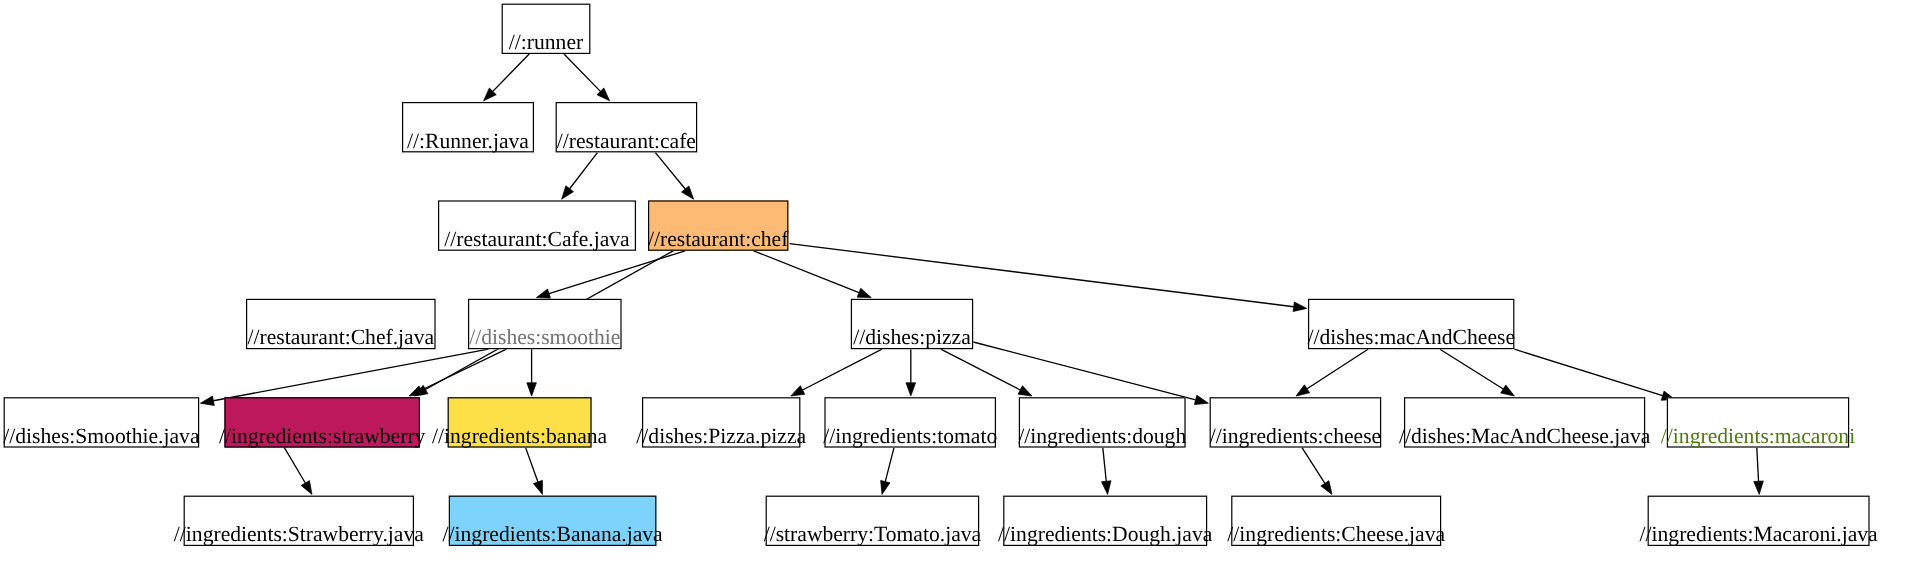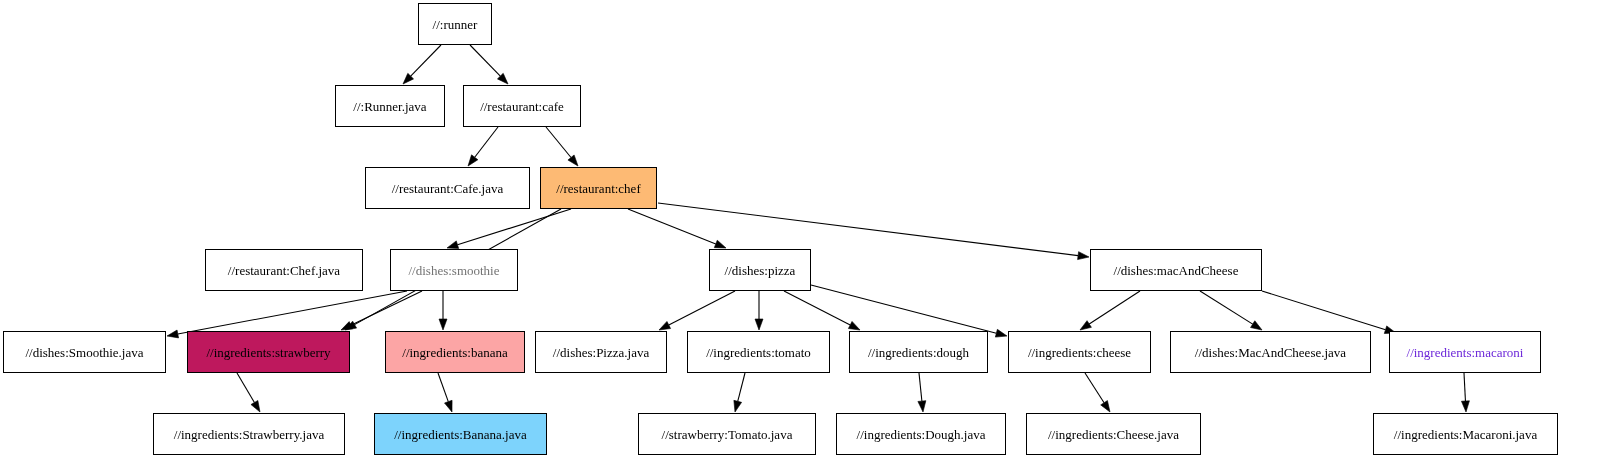--- a/index.html
+++ b/index.html
@@ -22,24 +22,24 @@
     width: 1600px;
     height: 468px;
     pointer-events: none;
   }
   .node {
     position: absolute;
     box-sizing: border-box;
     border: 1px solid #000000;
     background: #ffffff;
     display: flex;
-    align-items: center;
+    align-items: flex-end;
     justify-content: center;
     color: #000000;
-    font-size: 13px;
+    font-size: 18px;
     line-height: 1;
     white-space: nowrap;
     letter-spacing: 0px;
   }
   .node-label {
     display: block;
   }
 </style>
 </head>
 <body>
@@ -170,39 +170,39 @@
       </div>
       <div class="node" style="left: 1090px; top: 249px; width: 172px; height: 42px; border-color: rgb(0, 0, 0); background: rgb(255, 255, 255); color: rgb(0, 0, 0);">
         <span class="node-label">//dishes:macAndCheese</span>
       </div>
       <div class="node" style="left: 3px; top: 331px; width: 163px; height: 42px; border-color: rgb(0, 0, 0); background: rgb(255, 255, 255); color: rgb(0, 0, 0);">
         <span class="node-label">//dishes:Smoothie.java</span>
       </div>
       <div class="node" style="left: 187px; top: 331px; width: 163px; height: 42px; border-color: rgb(0, 0, 0); background: #be185d; color: rgb(0, 0, 0);">
         <span class="node-label">//ingredients:strawberry</span>
       </div>
-      <div class="node" style="left: 373px; top: 331px; width: 140px; height: 42px; border-color: rgb(0, 0, 0); background: #fca5a5; color: rgb(0, 0, 0); margin-left: 12px;">
+      <div class="node" style="left: 373px; top: 331px; width: 120px; height: 42px; border-color: rgb(0, 0, 0); background: #fde047; color: rgb(0, 0, 0);">
         <span class="node-label">//ingredients:banana</span>
       </div>
       <div class="node" style="left: 535px; top: 331px; width: 132px; height: 42px; border-color: rgb(0, 0, 0); background: rgb(255, 255, 255); color: rgb(0, 0, 0);">
-        <span class="node-label">//dishes:Pizza.java</span>
+        <span class="node-label">//dishes:Pizza.pizza</span>
       </div>
       <div class="node" style="left: 687px; top: 331px; width: 143px; height: 42px; border-color: rgb(0, 0, 0); background: rgb(255, 255, 255); color: rgb(0, 0, 0);">
         <span class="node-label">//ingredients:tomato</span>
       </div>
       <div class="node" style="left: 849px; top: 331px; width: 139px; height: 42px; border-color: rgb(0, 0, 0); background: rgb(255, 255, 255); color: rgb(0, 0, 0);">
         <span class="node-label">//ingredients:dough</span>
       </div>
       <div class="node" style="left: 1008px; top: 331px; width: 143px; height: 42px; border-color: rgb(0, 0, 0); background: rgb(255, 255, 255); color: rgb(0, 0, 0);">
         <span class="node-label">//ingredients:cheese</span>
       </div>
       <div class="node" style="left: 1170px; top: 331px; width: 201px; height: 42px; border-color: rgb(0, 0, 0); background: rgb(255, 255, 255); color: rgb(0, 0, 0);">
         <span class="node-label">//dishes:MacAndCheese.java</span>
       </div>
-      <div class="node" style="left: 1389px; top: 331px; width: 152px; height: 42px; border-color: rgb(0, 0, 0); background: rgb(255, 255, 255); color: #6d28d9;">
+      <div class="node" style="left: 1389px; top: 331px; width: 152px; height: 42px; border-color: rgb(0, 0, 0); background: rgb(255, 255, 255); color: #4d7c0f;">
         <span class="node-label">//ingredients:macaroni</span>
       </div>
       <div class="node" style="left: 153px; top: 413px; width: 192px; height: 42px; border-color: rgb(0, 0, 0); background: rgb(255, 255, 255); color: rgb(0, 0, 0);">
         <span class="node-label">//ingredients:Strawberry.java</span>
       </div>
       <div class="node" style="left: 374px; top: 413px; width: 173px; height: 42px; border-color: rgb(0, 0, 0); background: #7dd3fc; color: rgb(0, 0, 0);">
         <span class="node-label">//ingredients:Banana.java</span>
       </div>
       <div class="node" style="left: 638px; top: 413px; width: 178px; height: 42px; border-color: rgb(0, 0, 0); background: rgb(255, 255, 255); color: rgb(0, 0, 0);">
         <span class="node-label">//strawberry:Tomato.java</span>

